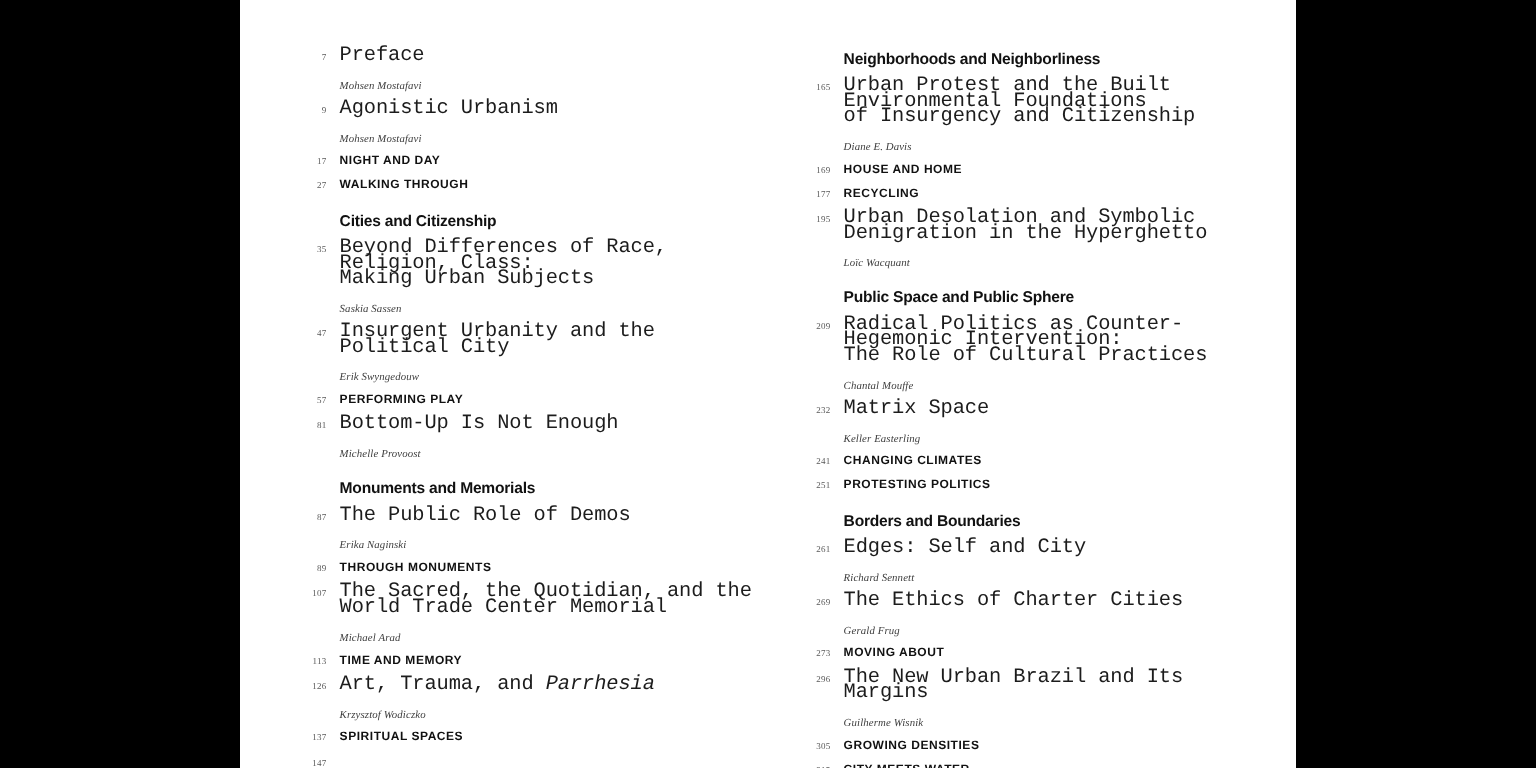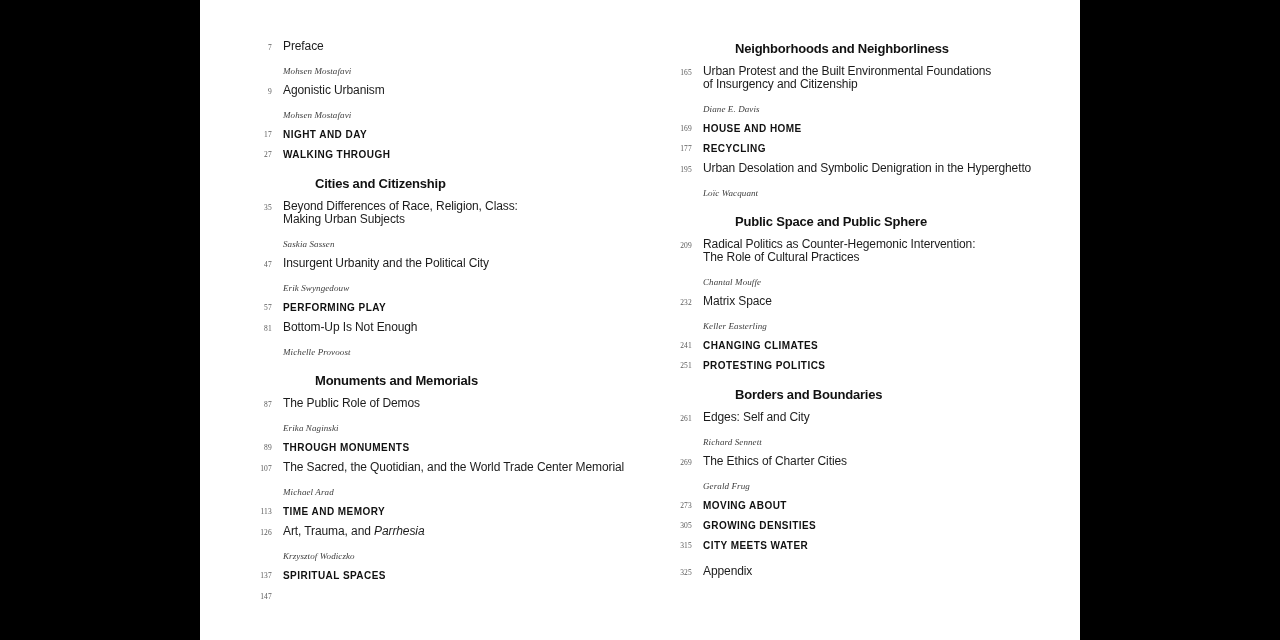--- a/index.html
+++ b/index.html
@@ -12,39 +12,39 @@
   .paper {
     position: absolute; left: 200px; top: 0;
     width: 880px; height: 640px;
     background: var(--paper-bg, #fff);
   }
   .col { position: absolute; width: 432px; }
   #col-left  { left: 0;    top: 40px; }
   #col-right { left: 420px; top: 41px; }
 
   .item { display: flex; align-items: flex-start; margin-bottom: 8px; }
-  .item.heading { margin-top: 16px; margin-bottom: 9px; gap: 32px; }
+  .item.heading { margin-top: 16px; margin-bottom: 9px; }
   .col .item:first-child { margin-top: 0; }
   .item.spaced { margin-top: 14px; }
 
   .pagenum {
     flex: 0 0 72px; width: 72px; text-align: right;
     font-family: "Liberation Serif", serif;
     font-size: 7.5px; line-height: 9px; letter-spacing: 0.2px;
     color: var(--num-color, #595959);
     padding-top: 3px;
   }
   .chapter .pagenum { padding-top: 2px; }
 
   .body { display: block; margin-left: 11px; }
 
   .title {
     display: block;
-    font-family: Liberation Sans, sans-serif;
-    font-size: 12px; line-height: 13px; letter-spacing: -0.1px;
+    font-family: Liberation Mono, monospace;
+    font-size: 17px; line-height: 13px; letter-spacing: -0.1px;
     color: var(--title-color, #1c1c1c);
   }
   .title .line { display: block; }
   .it { font-style: italic; }
 
   .title.caps {
     font-family: "Liberation Sans", sans-serif;
     font-weight: 700; font-size: 10px; line-height: 11px;
     letter-spacing: 0.45px;
     color: var(--caps-color, #111);
@@ -317,20 +317,29 @@
     </span>
   </div>
       <div class="item chapter">
     <span class="pagenum">273</span>
     <span class="body">
       <span class="title caps">
             <span class="line">MOVING ABOUT</span>
           </span>
     </span>
   </div>
+      <div class="item essay">
+    <span class="pagenum">296</span>
+    <span class="body">
+      <span class="title">
+            <span class="line">The New Urban Brazil and Its Margins</span>
+          </span>
+      <span class="author">Guilherme Wisnik</span>
+    </span>
+  </div>
       <div class="item chapter">
     <span class="pagenum">305</span>
     <span class="body">
       <span class="title caps">
             <span class="line">GROWING DENSITIES</span>
           </span>
     </span>
   </div>
       <div class="item chapter">
     <span class="pagenum">315</span>

